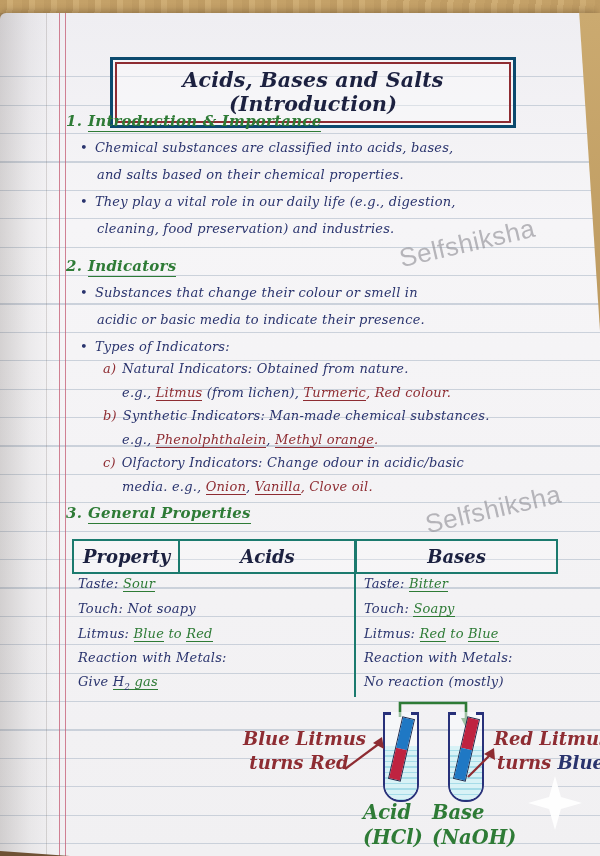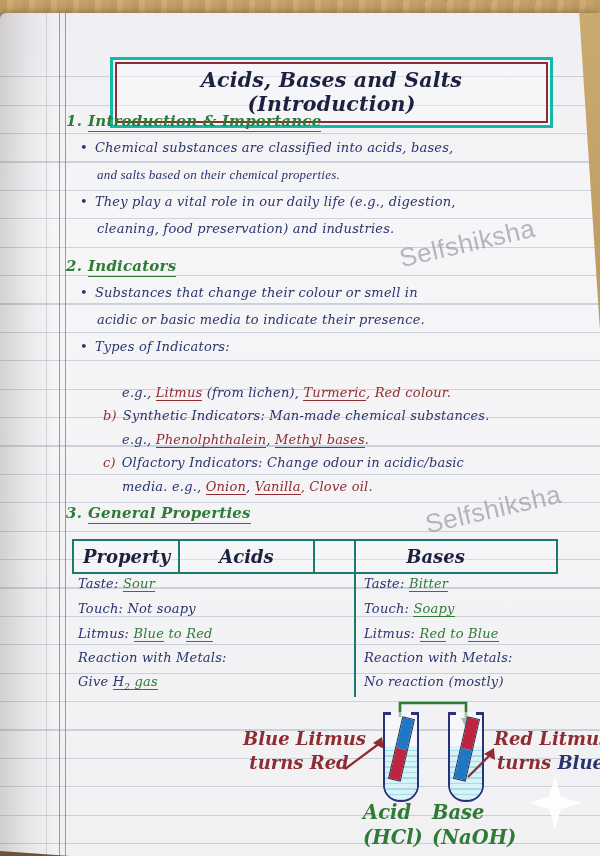--- a/index.html
+++ b/index.html
@@ -47,36 +47,36 @@
   .hnum{padding-right:6px;}
   .hu{border-bottom:1.8px solid var(--green);padding-bottom:1px;}
   .maroon{color:var(--maroon);}
   .u-maroon{color:var(--maroon);border-bottom:1.5px solid var(--maroon);}
   .abc{color:var(--maroon);padding-right:6px;}
   .val{color:var(--green);}
   .val-u{color:var(--green);border-bottom:1.7px solid var(--green);}
   .h2f{color:var(--navy);border-bottom:1.7px solid var(--green);}
   sub{font-size:.68em;}
 
-  .title-box{position:absolute;left:110px;top:57px;width:443px;border:3px solid #14b8a6;
+  .title-box{position:absolute;left:110px;top:57px;width:406px;border:3px solid #0c4a6e;
     padding:2px;background:rgba(255,255,255,.35);}
   .title-inner{border:2px solid #8e2c32;padding:4px 6px 5px;text-align:center;}
   .title-text{font-style:italic;font-weight:bold;font-size:20.5px;color:var(--inkdark);letter-spacing:.2px;}
 
   .wm{position:absolute;font-family:"Liberation Sans", sans-serif;color:#8f8e95;opacity:.62;
     font-size:26px;transform:rotate(-13deg);letter-spacing:.5px;}
   .wm1{left:398px;top:228px;} .wm2{left:424px;top:494px;}
 
   .thead{position:absolute;left:72px;top:539px;width:486px;height:35px;
     border:2.2px solid var(--teal);display:flex;background:rgba(255,255,255,.25);}
   .th{font-style:italic;font-weight:bold;font-size:18px;color:var(--inkdark);
     display:flex;align-items:center;justify-content:center;}
   .th-prop{width:106px;border-right:2.2px solid var(--teal);justify-content:flex-start;padding-left:9px;}
   .th-acids{flex:1;}
-  .th-bases{width:243px;border-left:2.2px solid var(--teal);}
+  .th-bases{width:201px;border-left:2.2px solid var(--teal);}
   .col-divider{position:absolute;left:354px;top:541px;width:2.2px;height:156px;background:var(--teal);}
 
   .tube{position:absolute;width:36px;height:90px;border:2.5px solid #28317a;border-top:none;
     border-radius:0 0 17px 17px;overflow:hidden;background:rgba(250,252,253,.55);}
   .tube::before{content:"";position:absolute;top:0;left:0;width:6px;height:2.5px;background:#28317a;}
   .tube::after{content:"";position:absolute;top:0;right:0;width:6px;height:2.5px;background:#28317a;}
   .tube-left{left:383px;top:712px;} .tube-right{left:448px;top:712px;}
   .liquid{position:absolute;left:0;right:0;bottom:0;top:34px;
     background:repeating-linear-gradient(to bottom,#d8f2f6 0 4px,#a6dce8 4px 5.5px);}
   .strip{position:absolute;left:10px;top:5px;width:13px;height:64px;transform:rotate(13deg);
@@ -112,21 +112,21 @@
       <span class="title-text">Acids, Bases and Salts (Introduction)</span>
     </div>
   </div>
 
   <div class="line heading-line" style="left:66px;top:112px;">
     <span class="hnum">1.</span><span class="hu">Introduction &amp; Importance</span>
   </div>
   <div class="line" style="left:80px;top:140px;">
     <span class="b">•</span><span>Chemical substances are classified into acids, bases,</span>
   </div>
-  <div class="line" style="left:97px;top:167px;font-family:Liberation Serif, serif;">
+  <div class="line" style="left:97px;top:167px;">
     <span>and salts based on their chemical properties.</span>
   </div>
   <div class="line" style="left:80px;top:194px;">
     <span class="b">•</span><span>They play a vital role in our daily life (e.g., digestion,</span>
   </div>
   <div class="line" style="left:97px;top:221px;">
     <span>cleaning, food preservation) and industries.</span>
   </div>
 
   <div class="wm wm1">Selfshiksha</div>
@@ -136,28 +136,31 @@
   </div>
   <div class="line" style="left:80px;top:285px;">
     <span class="b">•</span><span>Substances that change their colour or smell in</span>
   </div>
   <div class="line" style="left:97px;top:312px;">
     <span>acidic or basic media to indicate their presence.</span>
   </div>
   <div class="line" style="left:80px;top:339px;">
     <span class="b">•</span><span>Types of Indicators:</span>
   </div>
+  <div class="line" style="left:103px;top:361px;">
+    <span class="abc">a)</span><span>Natural Indicators: Obtained from nature.</span>
+  </div>
   <div class="line" style="left:122px;top:385px;">
     <span>e.g., </span><span class="u-maroon">Litmus</span><span> (from lichen), </span><span class="u-maroon">Turmeric</span><span class="maroon">, Red colour.</span>
   </div>
   <div class="line" style="left:103px;top:408px;">
     <span class="abc">b)</span><span>Synthetic Indicators: Man-made chemical substances.</span>
   </div>
   <div class="line" style="left:122px;top:432px;">
-    <span>e.g., </span><span class="u-maroon">Phenolphthalein</span><span>, </span><span class="u-maroon">Methyl bases</span><span class="maroon">.</span>
+    <span>e.g., </span><span class="u-maroon">Phenolphthalein</span><span>, </span><span class="u-maroon">Methyl orange</span><span class="maroon">.</span>
   </div>
   <div class="line" style="left:103px;top:455px;">
     <span class="abc">c)</span><span>Olfactory Indicators: Change odour in acidic/basic</span>
   </div>
   <div class="line" style="left:122px;top:479px;">
     <span>media. e.g., </span><span class="u-maroon">Onion</span><span>, </span><span class="u-maroon">Vanilla</span><span class="maroon">, Clove oil.</span>
   </div>
 
   <div class="line heading-line" style="left:66px;top:504px;">
     <span class="hnum">3.</span><span class="hu">General Properties</span>

